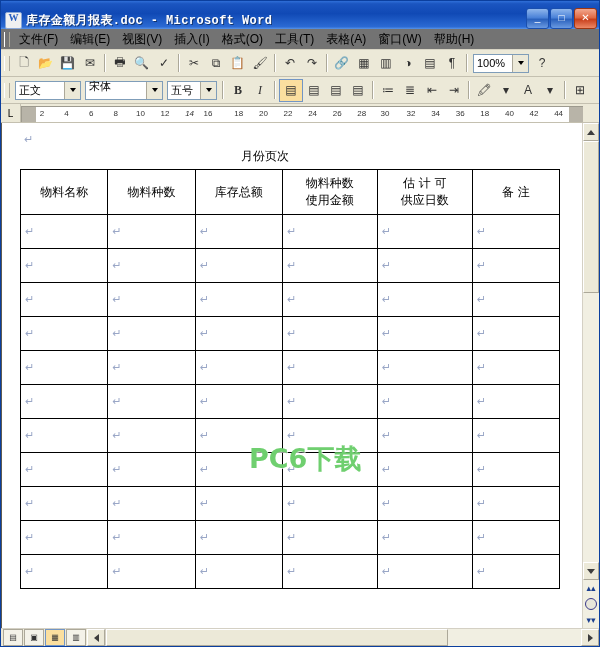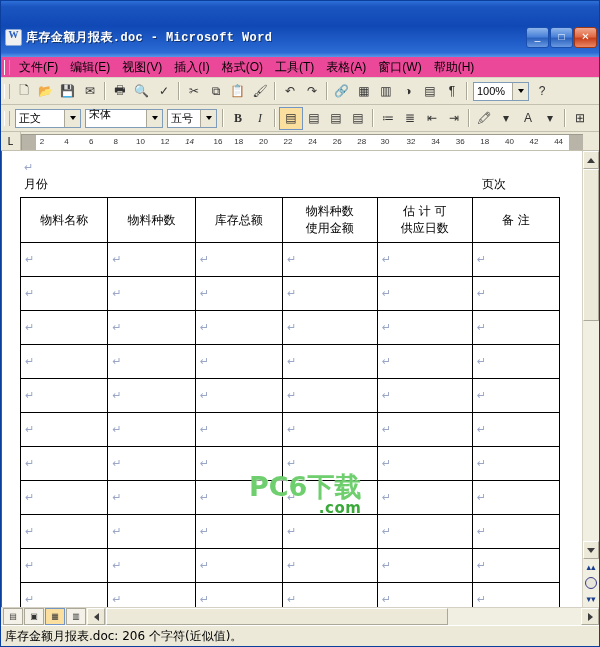--- a/index.html
+++ b/index.html
@@ -18,25 +18,25 @@
     width: 600px;
     height: 647px;
     box-sizing: border-box;
     border: 1px solid #0b3f9e;
     background: #ece9d8;
     display: flex;
     flex-direction: column;
   }
   
   .titlebar {
-    height: 40px;
+    height: 28px;
     background: linear-gradient(to bottom, #2f6fd8 0%, #1b55c0 10%, #1049b5 45%, #2b6ad4 92%, #5a95e8 100%);
     display: flex;
-    align-items: center;
-    padding: 16px 2px 0 4px;
+    align-items: flex-end;
+    padding: 0 2px 0 4px;
     color: #fff;
   }
   .titlebar .app-icon {
     width: 15px; height: 15px;
     background: #f0f0f0;
     border: 1px solid #8aa8d8;
     border-radius: 2px;
     margin-right: 4px;
     position: relative;
     flex: none;
@@ -81,21 +81,21 @@
   }
   .win-btn.close {
     background: linear-gradient(to bottom, #f2a88f, #e06a45 45%, #c8401c 55%, #ec8866);
     border-color: #9d3612;
   }
   
   .menubar {
     height: 20px;
     display: flex;
     align-items: center;
-    background: #ec4899;
+    background: #737373;
     border-bottom: 1px solid #d8d4c4;
     padding-left: 2px;
   }
   .grip {
     width: 4px;
     height: 15px;
     margin: 0 3px 0 1px;
     border-left: 1px solid #fff;
     border-right: 1px solid #aca899;
     flex: none;
@@ -242,21 +242,21 @@
     font-weight: bold;
     font-family: "DejaVu Sans", sans-serif;
     letter-spacing: 1px;
     margin: 4px 0 8px 0;
     position: relative;
   }
   .doc-title u { text-decoration: underline; }
   .doc-title .pil { font-weight: normal; font-size: 11px; margin-left: 2px; }
   .hdr-row {
     display: flex;
-    justify-content: space-between;
+    justify-content: center;
     font-size: 12px;
     font-family: "DejaVu Sans", sans-serif;
     padding: 0 2px 4px 4px;
   }
   .hdr-row .right { margin-right: 52px; }
   table.grid {
     border-collapse: collapse;
     width: 100%;
     table-layout: fixed;
   }
@@ -531,21 +531,21 @@
     <div class="ruler" id="ruler">
         <div class="margin" style="left: 0px; width: 14px;"></div>
         <div class="margin" style="right: 0px; width: 14px;"></div>
         <span class="num" style="left: 20px;">2</span>
         <span class="num" style="left: 44.6px;">4</span>
         <span class="num" style="left: 69.2px;">6</span>
         <span class="num" style="left: 93.8px;">8</span>
         <span class="num" style="left: 118.4px;">10</span>
         <span class="num" style="left: 143px;">12</span>
         <span class="num" style="left: 167.6px; font-style: italic;">14</span>
-        <span class="num" style="left: 196px;">16</span>
+        <span class="num" style="left: 186px;">16</span>
         <span class="num" style="left: 216.8px;">18</span>
         <span class="num" style="left: 241.4px;">20</span>
         <span class="num" style="left: 266px;">22</span>
         <span class="num" style="left: 290.6px;">24</span>
         <span class="num" style="left: 315.2px;">26</span>
         <span class="num" style="left: 339.8px;">28</span>
         <span class="num" style="left: 363px;">30</span>
         <span class="num" style="left: 389px;">32</span>
         <span class="num" style="left: 413.6px;">34</span>
         <span class="num" style="left: 438.2px;">36</span>
@@ -686,21 +686,20 @@
                 <td><span class="pilcrow">↵</span></td>
                 <td><span class="pilcrow">↵</span></td>
                 <td><span class="pilcrow">↵</span></td>
                 <td><span class="pilcrow">↵</span></td>
               </tr>
             </tbody>
         </table>
 
         <div class="watermark">
           <span>PC6</span><span>下载</span>
-          <small>.com</small>
         </div>
       </div>
     </div>
 
     <div class="vscroll">
       <div class="sb-btn">
           <span class="sb-arrow up"></span>
         </div>
       <div class="sb-track">
         <div class="sb-thumb"></div>
@@ -729,17 +728,14 @@
         <span class="sb-arrow left"></span>
       </div>
     <div class="hs-track">
       <div class="hs-thumb"></div>
     </div>
     <div class="hs-btn">
         <span class="sb-arrow right"></span>
       </div>
   </div>
 
-  <div class="statusbar">
-    <span>库存金额月报表.doc: 206 个字符(近似值)。</span>
-  </div>
 
 </div>
 
 </body></html>

